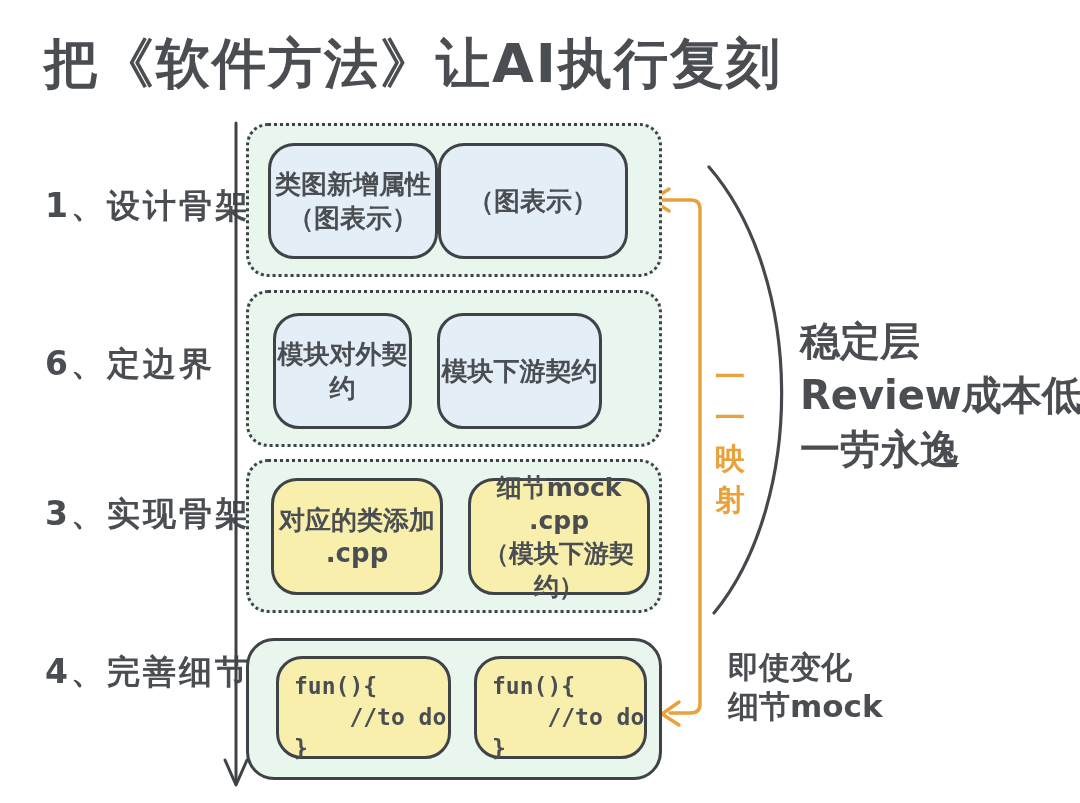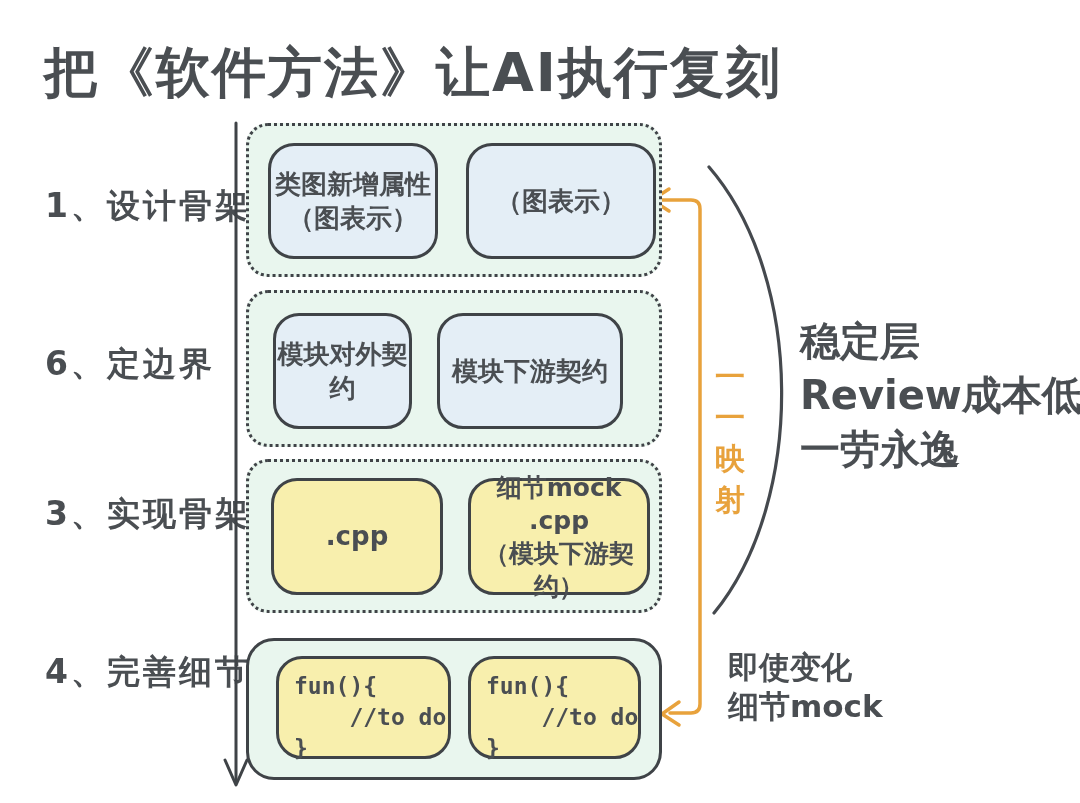--- a/index.html
+++ b/index.html
@@ -8,21 +8,21 @@
     width: 1080px;
     height: 803px;
     background: #ffffff;
     overflow: hidden;
     font-family: "DejaVu Sans", "Liberation Sans", sans-serif;
     color: #4a4e52;
   }
   .title {
     position: absolute;
     left: 44px;
-    top: 37px;
+    top: 28px;
     margin: 0;
     font-size: 54px;
     font-weight: 700;
     letter-spacing: 2px;
     color: #4a4e52;
     white-space: nowrap;
   }
   .step-label {
     position: absolute;
     left: 45px;
@@ -125,51 +125,52 @@
     <path d="M236 123 L236 782" stroke="#3f4347" stroke-width="3" fill="none" stroke-linecap="round"></path>
     <path d="M225 760 L236 785 L247 760" stroke="#3f4347" stroke-width="3" fill="none" stroke-linecap="round" stroke-linejoin="round"></path>
 
     <path d="M657 200 L691 200 Q700 200 700 209 L700 704 Q700 713 691 713 L670 713" stroke="#e8a23c" stroke-width="3.5" fill="none" stroke-linecap="round"></path>
     <path d="M669 189 L652 200 L669 211" stroke="#e8a23c" stroke-width="3.5" fill="none" stroke-linecap="round" stroke-linejoin="round"></path>
     <path d="M679 702 L662 714 L679 725" stroke="#e8a23c" stroke-width="3.5" fill="none" stroke-linecap="round" stroke-linejoin="round"></path>
 
     <path d="M709 167 C805 278 805 502 714 613" stroke="#45494e" stroke-width="3.2" fill="none" stroke-linecap="round"></path>
   </svg>
 
-  <div class="row" style="top:123px;height:154px;padding:17px 8px 15px 19px;gap:28px">
+  <div class="row" style="top:123px;height:154px;padding:17px 8px 15px 19px;">
     <div class="box blue" style="width:170px">
       <span class="line">类图新增属性</span>
       <span class="line">（图表示）</span>
     </div>
     <div class="box blue" style="width:190px">
       <span class="line">（图表示）</span>
     </div>
   </div>
 
   <div class="row" style="top:290px;height:157px;padding:20px 8px 15px 24px;gap:25px">
     <div class="box blue" style="width:139px">
       <span class="line">模块对外契约</span>
     </div>
-    <div class="box blue" style="width:186px">
+    <div class="box blue" style="width:165px">
       <span class="line">模块下游契约</span>
     </div>
   </div>
 
   <div class="row" style="top:459px;height:154px;padding:16px 8px 15px 22px;gap:25px">
     <div class="box yellow" style="width:172px;line-height:33px">
+      <span class="line">对应的类添加</span>
       <span class="line">.cpp</span>
     </div>
     <div class="box yellow" style="width:182px;line-height:33px;font-size:25px">
       <span class="line">细节mock</span>
       <span class="line">.cpp</span>
       <span class="line">（模块下游契约）</span>
     </div>
   </div>
 
-  <div class="row solid" style="top:638px;height:142px;padding:15px 8px 18px 27px;gap:17px">
+  <div class="row solid" style="top:638px;height:142px;padding:15px 8px 18px 27px;gap:23px">
     <div class="box yellow code" style="width:175px">fun(){
     //to do
 }</div>
     <div class="box yellow code" style="width:173px">fun(){
     //to do
 }</div>
   </div>
 
   <div class="mapping">一一映射</div>
 

